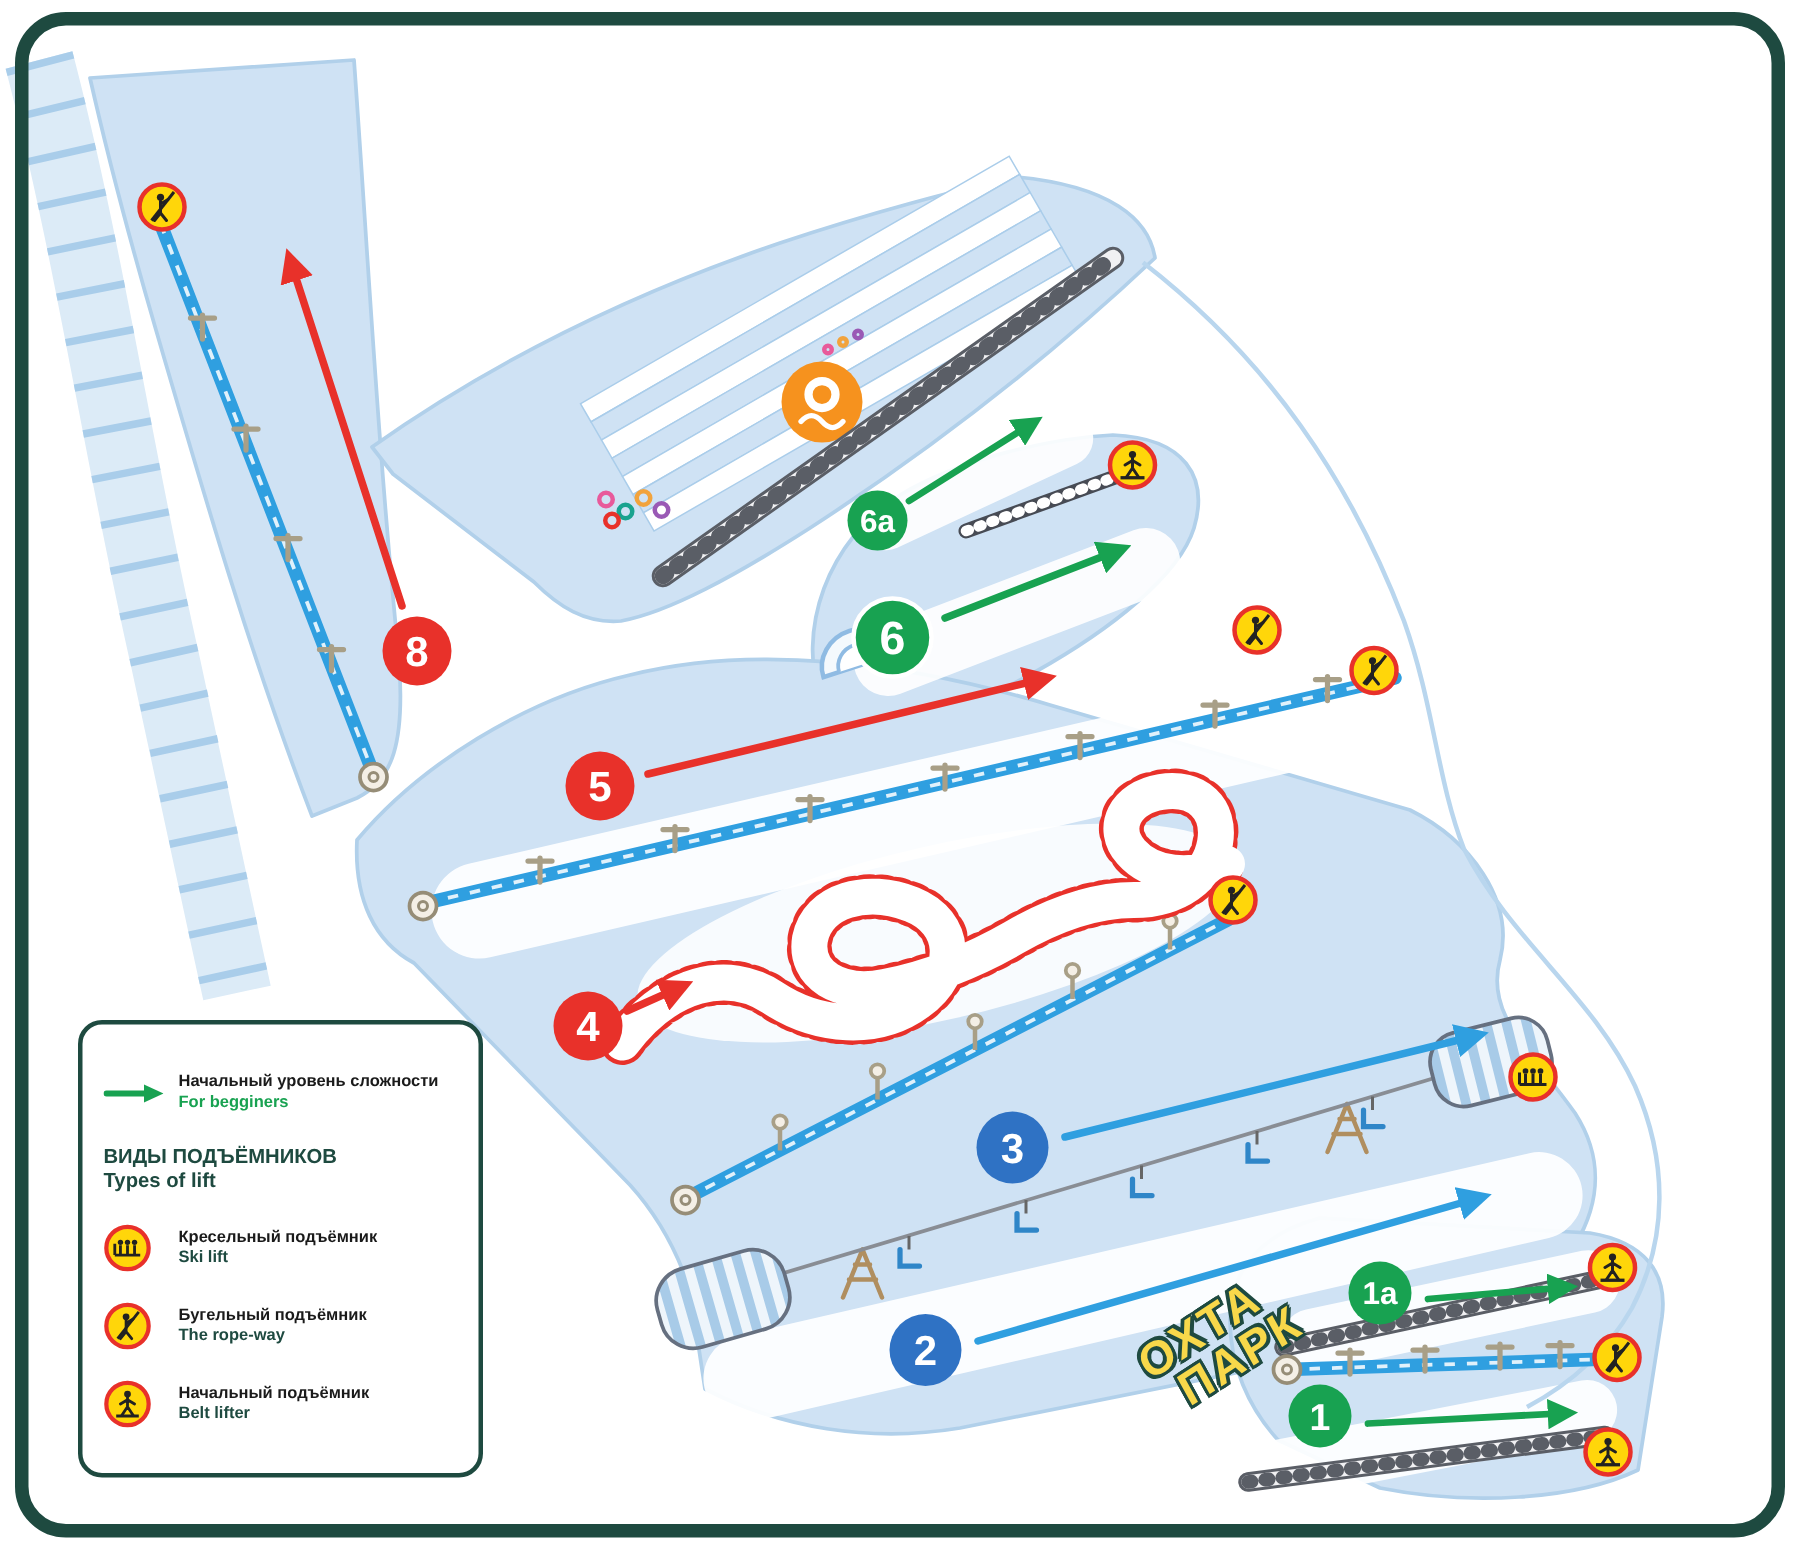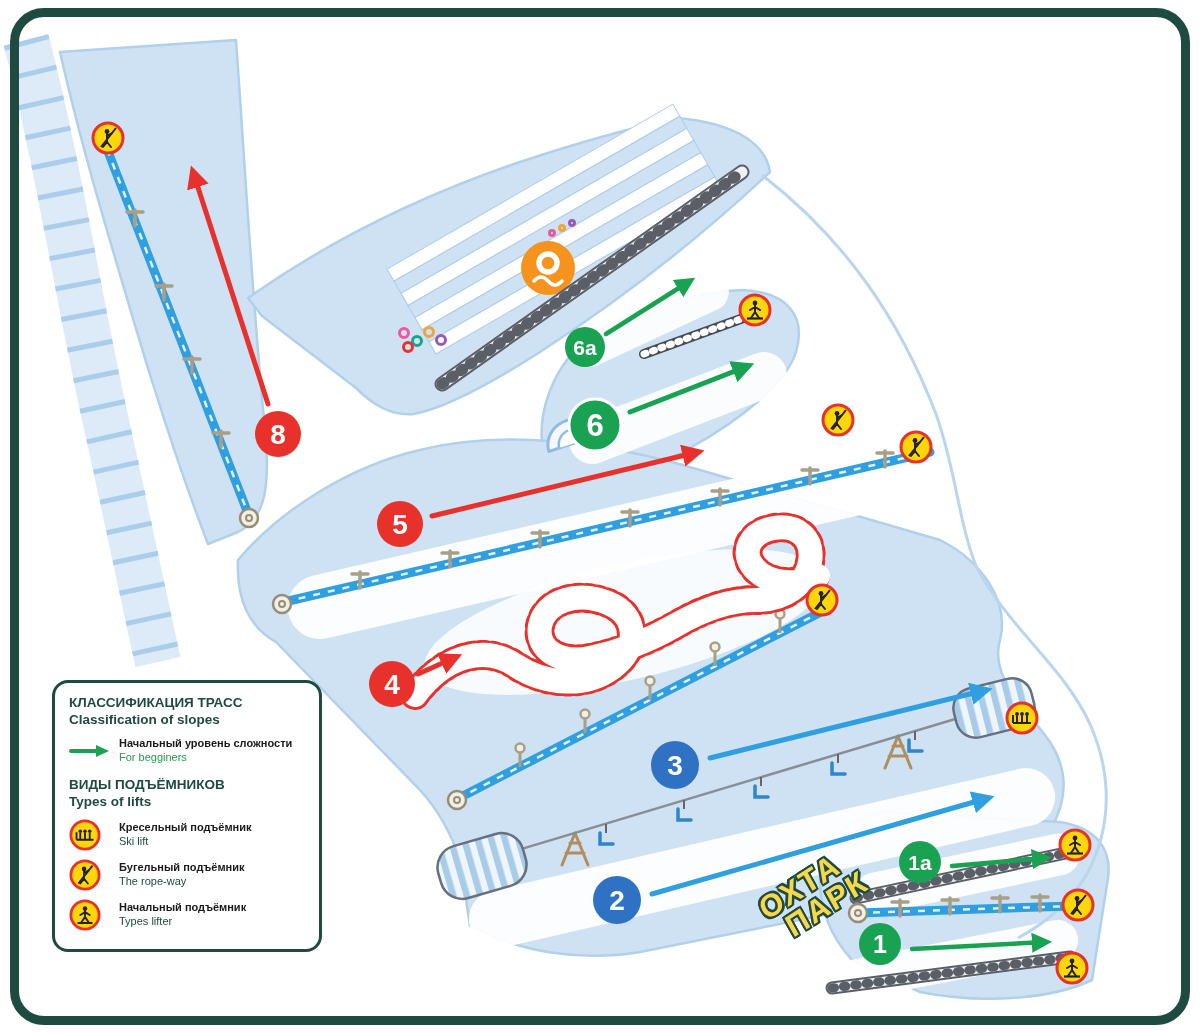--- a/index.html
+++ b/index.html
@@ -7,24 +7,24 @@
   .canvas{position:relative;width:1200px;height:1033px;background:#ffffff;overflow:hidden;}
   .frame-border{position:absolute;left:10px;top:8px;right:10px;bottom:8px;border:9px solid #1e4a40;
     border-radius:34px;pointer-events:none;z-index:6;}
   svg.map{position:absolute;left:0;top:0;width:1200px;height:1033px;z-index:1;}
   svg text{font-family:"Liberation Sans",sans-serif;}
 
   .legend{position:absolute;left:52px;top:680px;width:270px;box-sizing:border-box;background:#fff;
     border:3px solid #1e4a40;border-radius:16px;padding:12px 14px 10px 14px;z-index:4;}
   .lg-title{color:#1e4a40;font-weight:bold;font-size:13.5px;line-height:1.25;margin-bottom:8px;}
   .lg-sec{margin-top:13px;}
-  .lg-row{display:flex;align-items:center;gap:10px;margin:8px 0;}
+  .lg-row{display:flex;align-items:center;gap:10px;margin:20px 0;}
   .lg-ic{flex:0 0 40px;display:flex;align-items:center;}
   .lbl .ru{font-size:11px;font-weight:bold;color:#1a1a1a;line-height:1.25;}
-  .lbl .en{font-size:11px;font-weight:normal;line-height:1.25;}
+  .lbl .en{font-size:11px;font-weight:bold;line-height:1.25;}
   .c-green{color:#18a251}.c-blue{color:#2f9fe0}.c-red{color:#e8312a}.c-teal{color:#1e4a40}
 
   .logo{position:absolute;left:760px;top:866px;z-index:4;transform:rotate(-33deg) skewX(-4deg);
     color:#f8d84a;font-weight:bold;font-size:31px;line-height:.95;letter-spacing:2px;
     text-shadow:-2px -2px 0 #1e4a40,2px -2px 0 #1e4a40,-2px 2px 0 #1e4a40,2px 2px 0 #1e4a40,
       0 -2px 0 #1e4a40,0 2px 0 #1e4a40,-2px 0 0 #1e4a40,2px 0 0 #1e4a40;}
   .logo-l2{margin-left:15px;}
 </style>
 </head>
 <body>
@@ -298,43 +298,39 @@
       <g transform="translate(1072,968)">
           <use href="#icon-belt"></use>
         </g>
       <g transform="translate(1022,718)">
           <use href="#icon-chair"></use>
         </g>
     </g>
   </svg>
 
   <div class="legend">
-    <div class="lg-title">
-      <div>КЛАССИФИКАЦИЯ ТРАСС</div>
-      <div>Classification of slopes</div>
-    </div>
 
     <div class="lg-row">
       <span class="lg-ic">
         <svg width="40" height="14" viewBox="0 0 40 14">
             <line x1="2" y1="7" x2="29" y2="7" stroke="#18a251" stroke-width="4" stroke-linecap="round"></line>
             <polygon points="27,1 40,7 27,13" fill="#18a251"></polygon>
           </svg>
       </span>
       <span class="lbl">
         <div class="ru">Начальный уровень сложности</div>
         <div class="en c-green">For begginers</div>
       </span>
     </div>
 
 
 
     <div class="lg-title lg-sec">
       <div>ВИДЫ ПОДЪЁМНИКОВ</div>
-      <div>Types of lifts</div>
+      <div>Types of lift</div>
     </div>
 
     <div class="lg-row">
       <span class="lg-ic">
         <svg width="32" height="32" viewBox="-17 -17 34 34">
             <use href="#icon-chair"></use>
           </svg>
       </span>
       <span class="lbl">
         <div class="ru">Кресельный подъёмник</div>
@@ -355,21 +351,21 @@
     </div>
 
     <div class="lg-row">
       <span class="lg-ic">
         <svg width="32" height="32" viewBox="-17 -17 34 34">
             <use href="#icon-belt"></use>
           </svg>
       </span>
       <span class="lbl">
         <div class="ru">Начальный подъёмник</div>
-        <div class="en c-teal">Types lifter</div>
+        <div class="en c-teal">Belt lifter</div>
       </span>
     </div>
   </div>
 
   <div class="logo">
     <div class="logo-l1">ОХТА</div>
     <div class="logo-l2">ПАРК</div>
   </div>
 </div>
 

